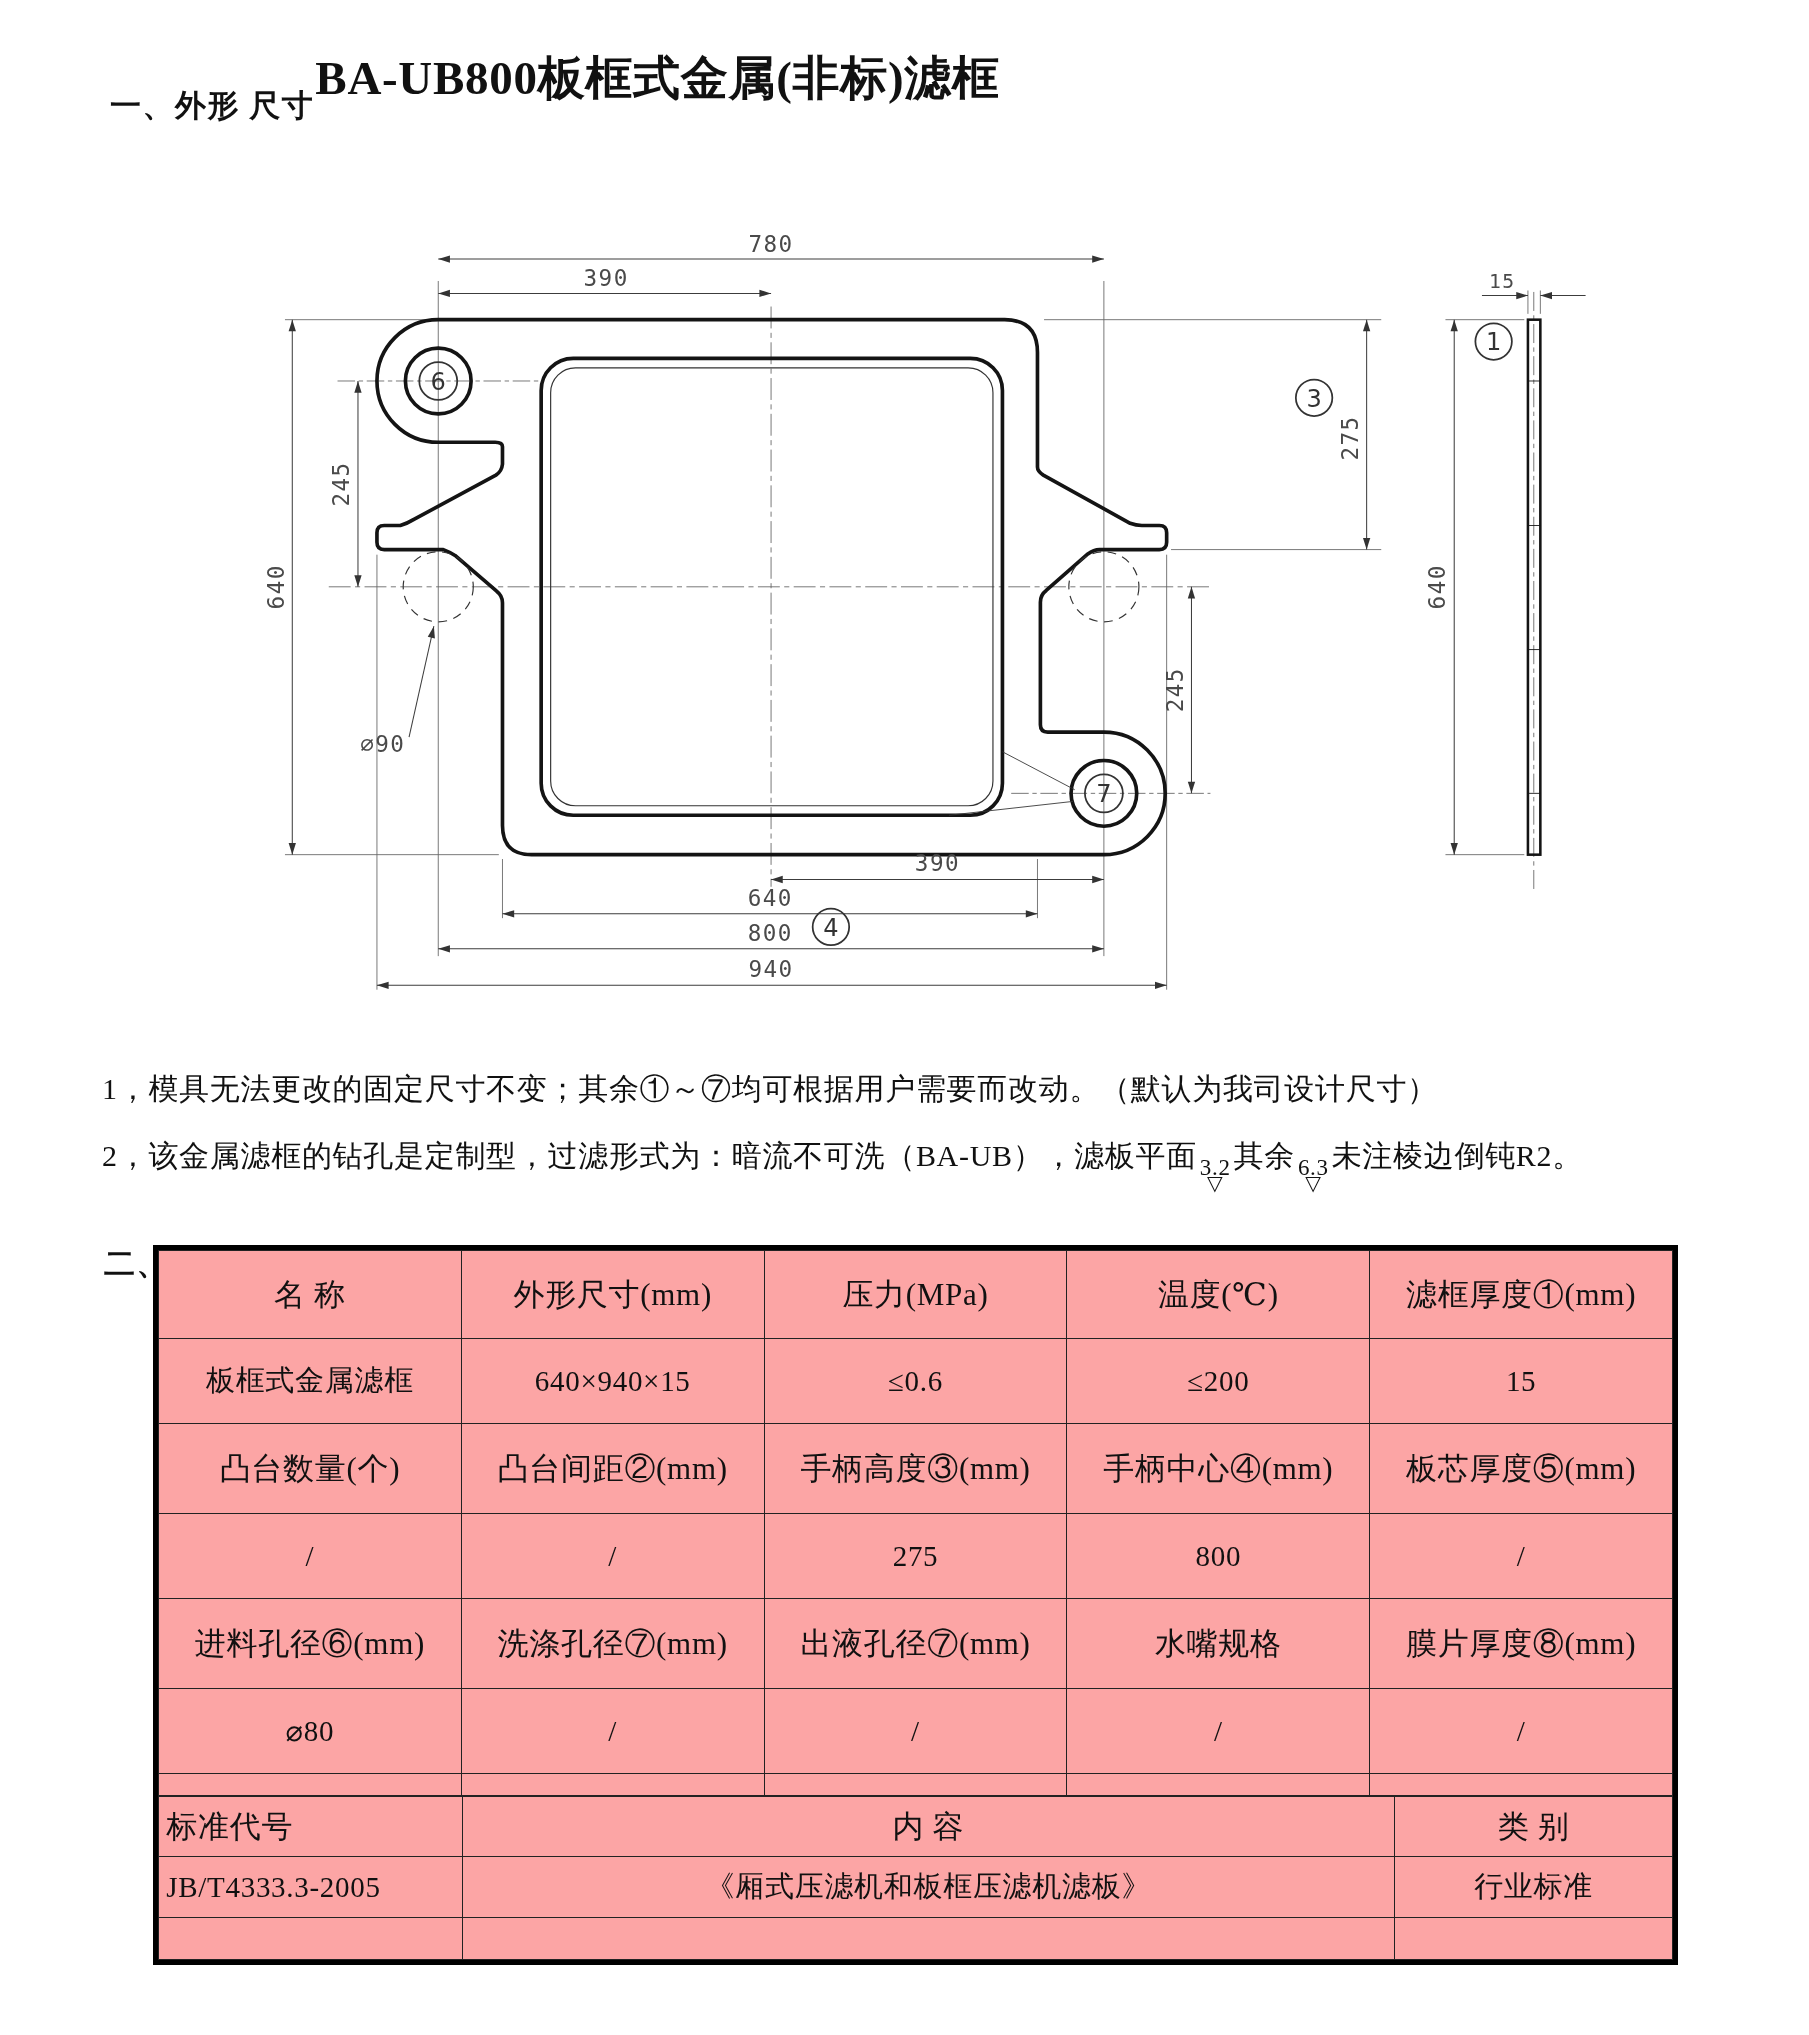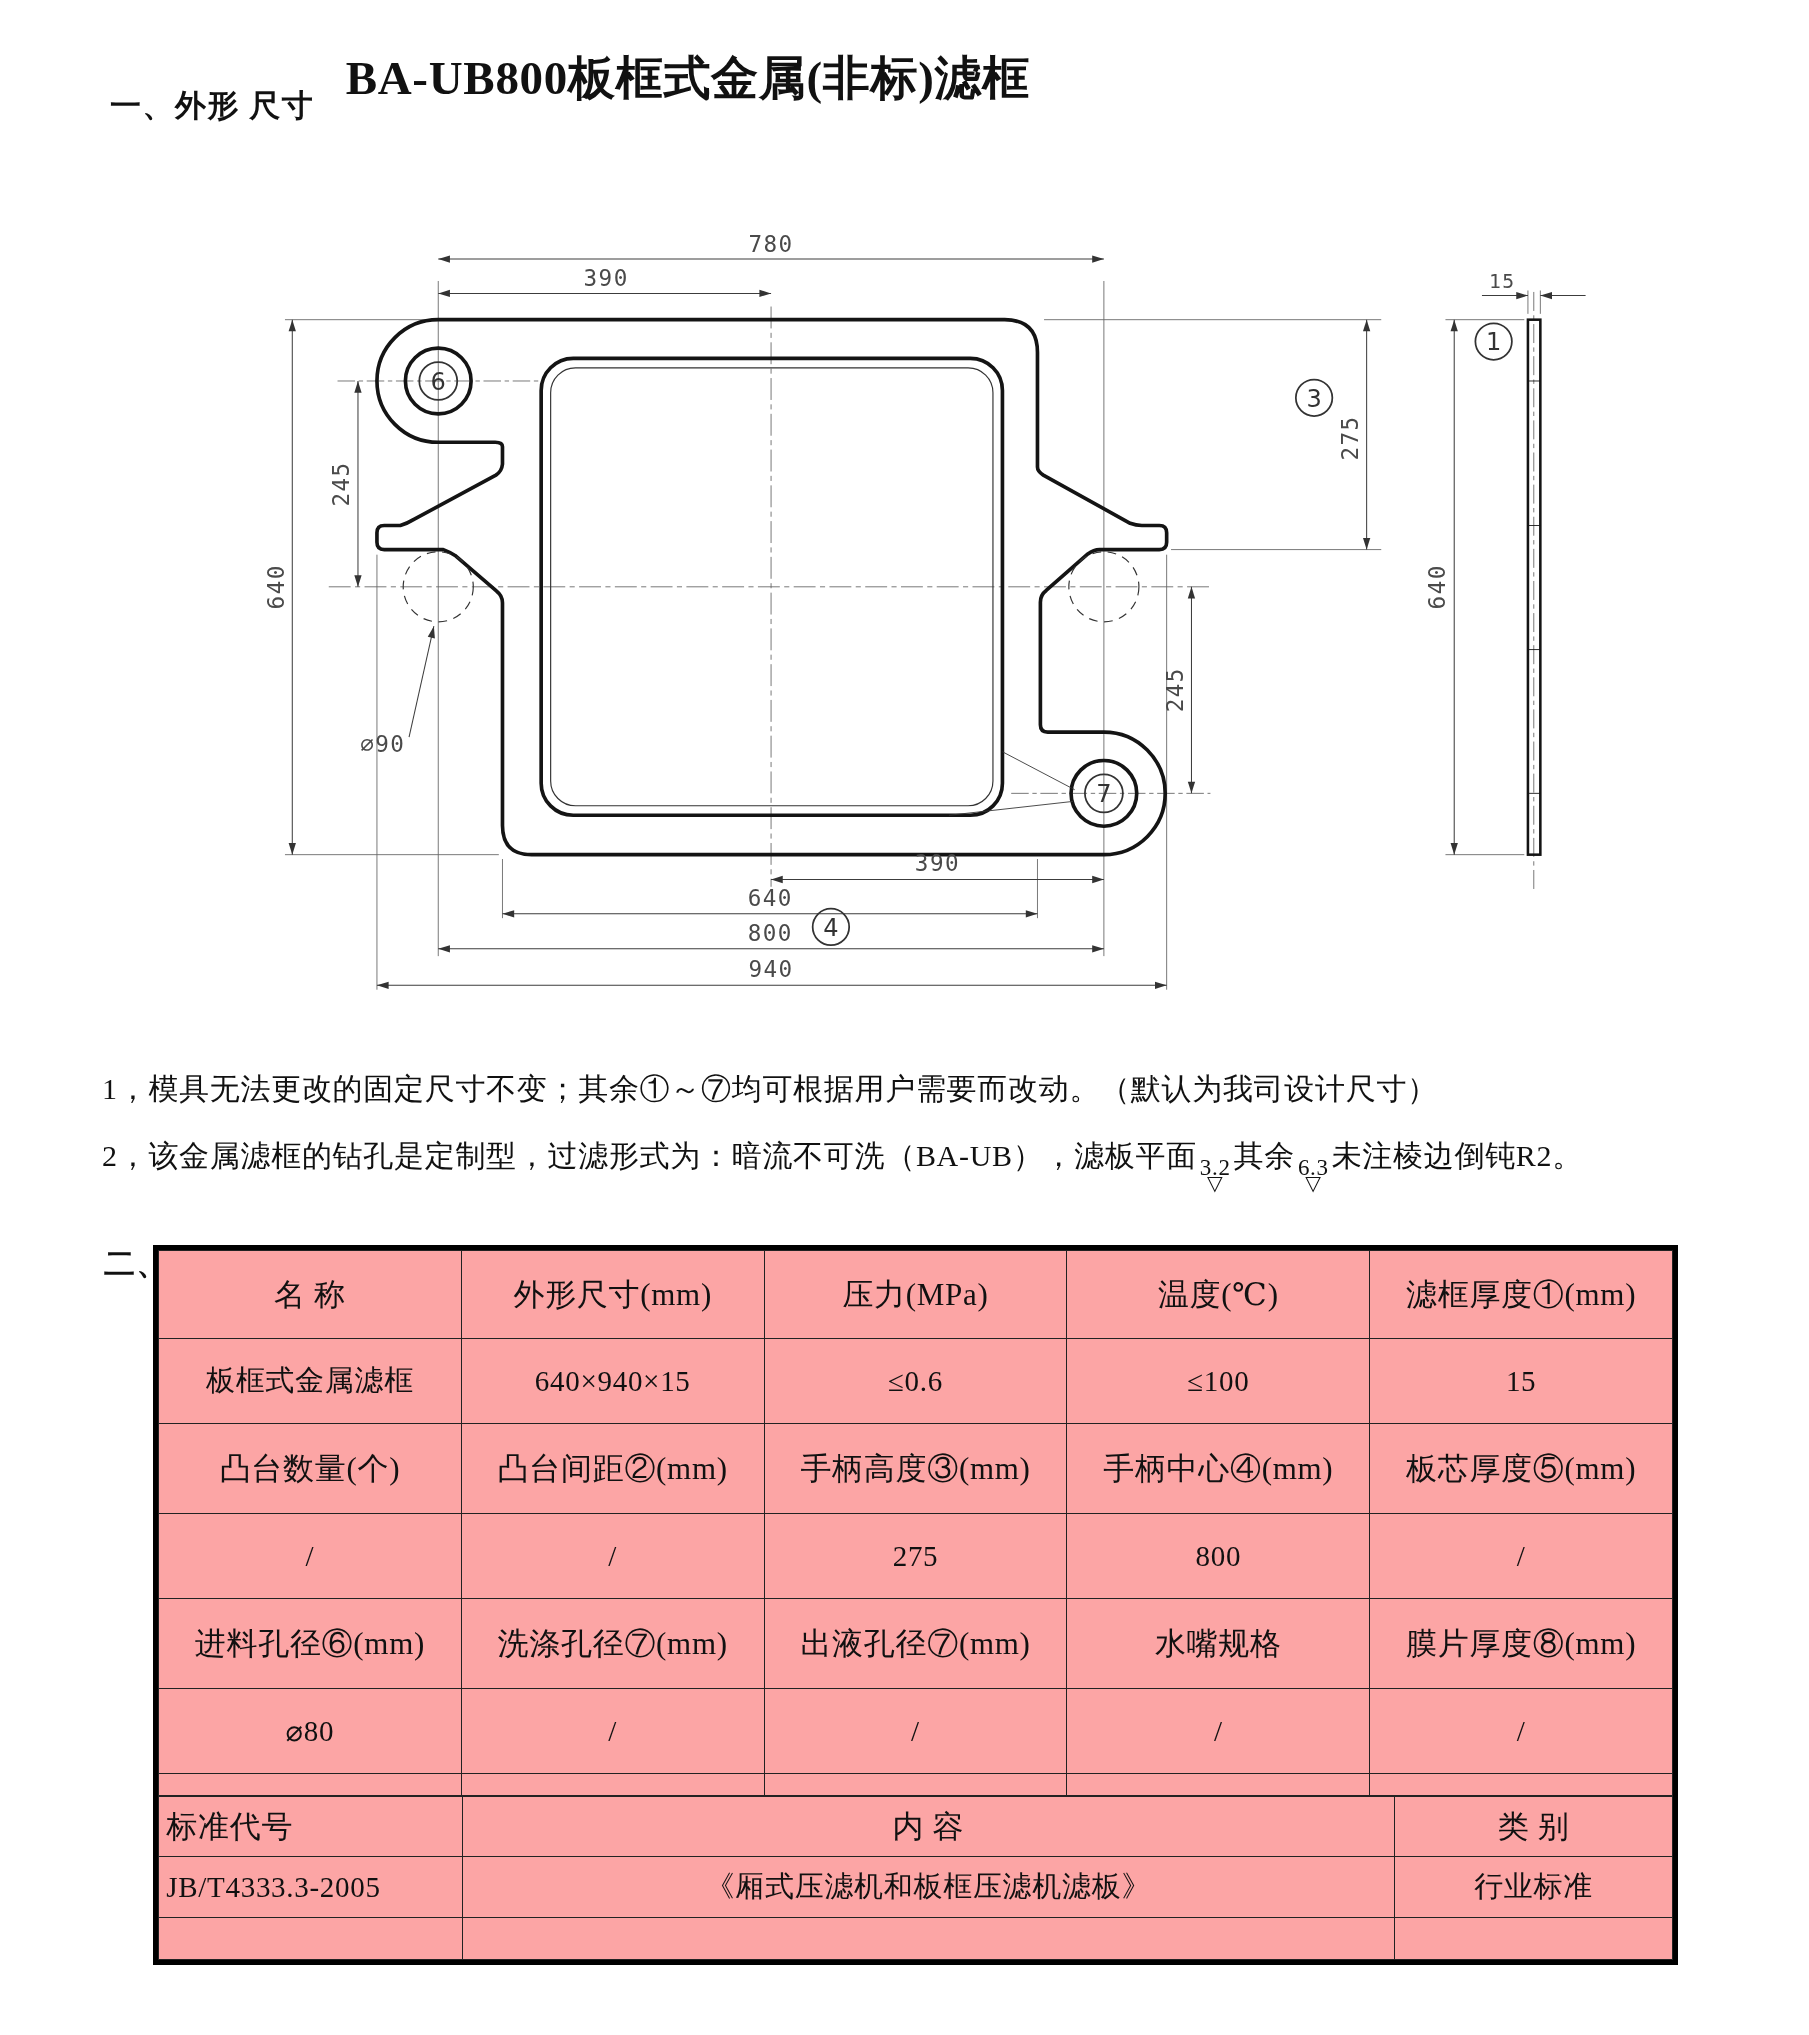--- a/index.html
+++ b/index.html
@@ -2,21 +2,21 @@
 <html style="font-size:11.7px"><head>
 <meta charset="utf-8">
 <style>
   html,body{margin:0;padding:0;background:#ffffff;}
   body{
     width:1810px;height:2035px;position:relative;
     font-family:"Liberation Serif","DejaVu Serif",serif;color:#111;
   }
   .abs{position:absolute;}
   .doc-title{
-    top:47px;left:285px;width:745px;text-align:right;
+    top:47px;left:285px;width:745px;text-align:center;
     font-size:47px;font-weight:bold;letter-spacing:0.7px;white-space:nowrap;
   }
   .sec-head{font-size:31px;font-weight:bold;letter-spacing:1.5px;}
   #sec1{top:85px;left:110px;}
   #sec2{top:1243px;left:104px;text-align:center;}
   .note{left:102px;font-size:30px;letter-spacing:0.7px;white-space:nowrap;}
   #note1{top:1069px;}
   #note2{top:1136px;}
   .rsym{display:inline-flex;flex-direction:column;align-items:center;line-height:.75;vertical-align:-8.8px;margin:0 2.9px;}
   .rsym .rn{font-size:23px;}
@@ -190,21 +190,21 @@
       <td>名  称</td>
       <td>外形尺寸(mm)</td>
       <td>压力(MPa)</td>
       <td>温度(℃)</td>
       <td>滤框厚度①(mm)</td>
     </tr>
     <tr class="r-val1">
       <td>板框式金属滤框</td>
       <td>640×940×15</td>
       <td>≤0.6</td>
-      <td>≤100</td>
+      <td>≤200</td>
       <td>15</td>
     </tr>
     <tr class="hdr r-hdr2">
       <td>凸台数量(个)</td>
       <td>凸台间距②(mm)</td>
       <td>手柄高度③(mm)</td>
       <td>手柄中心④(mm)</td>
       <td>板芯厚度⑤(mm)</td>
     </tr>
     <tr class="r-val2">

